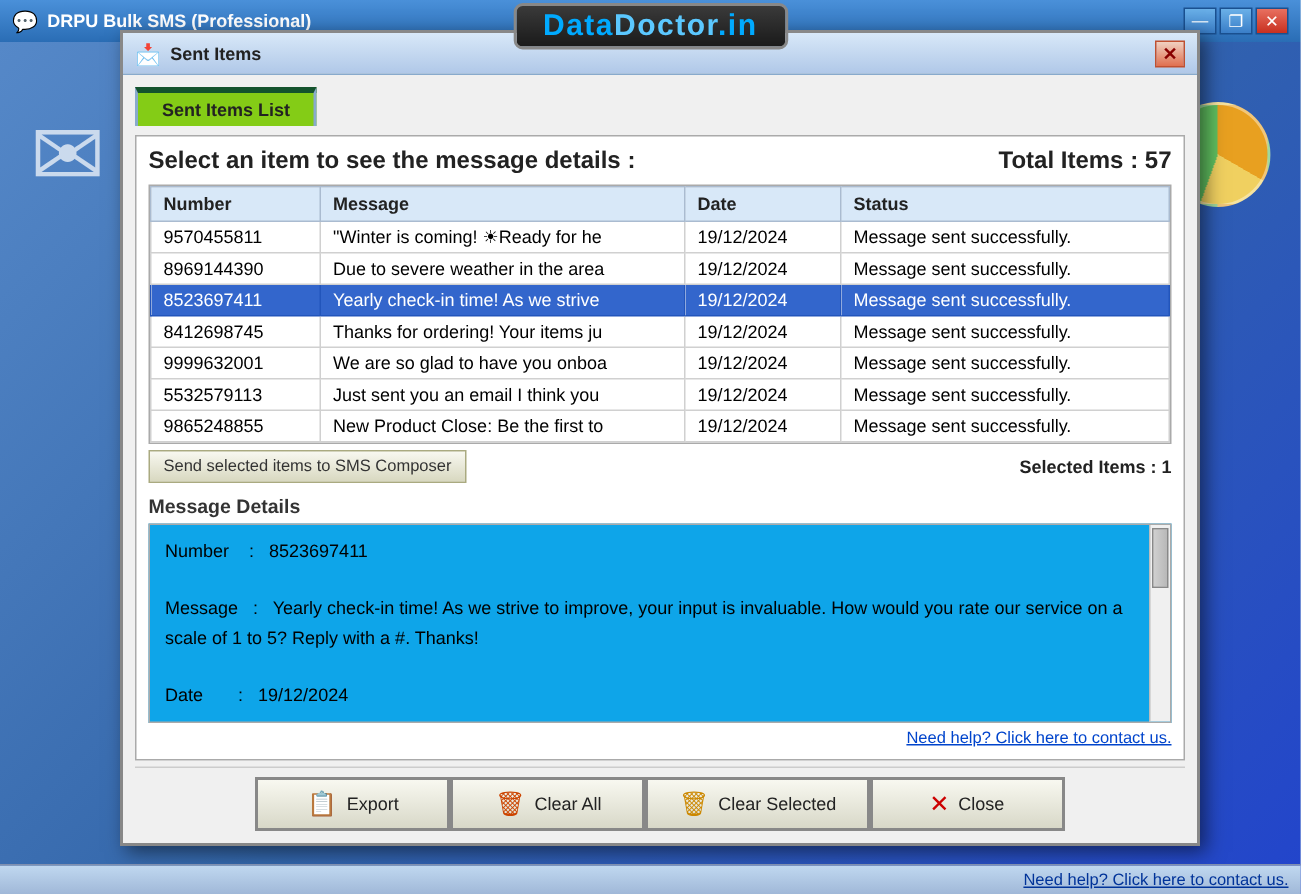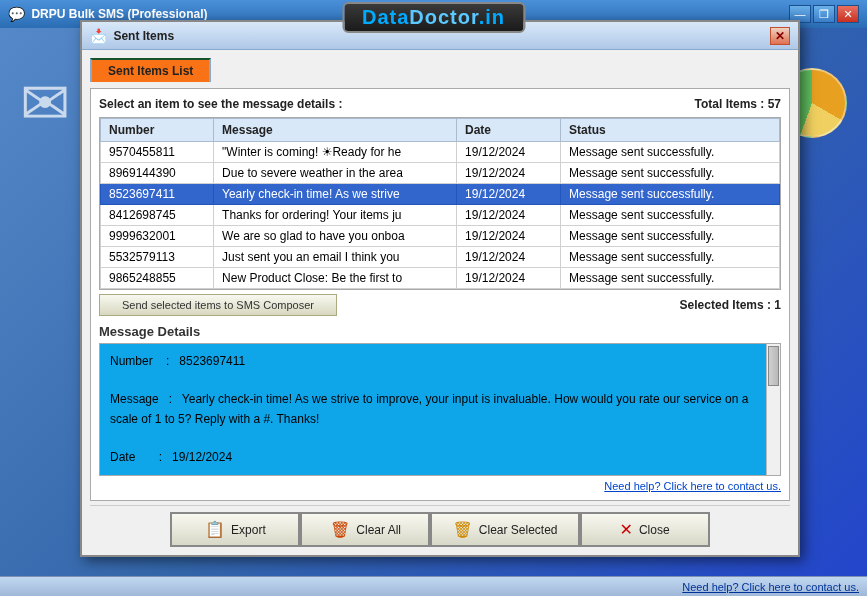--- a/index.html
+++ b/index.html
@@ -134,40 +134,40 @@
       padding: 4px 16px;
       background: #d0e4f8;
       border: 2px solid #88aacc;
       border-bottom: none;
       font-size: 12px;
       font-weight: bold;
       color: #222;
       cursor: pointer;
     }
     .tab.active {
-      background: #f97316;
-      border-top: 2px solid #14532d;
+      background: #84cc16;
+      border-top: 4px solid #14532d;
       border-left: 2px solid #88aacc;
       border-right: 2px solid #88aacc;
     }
 
     
     .content-area {
       background: #ffffff;
       border: 1px solid #aaa;
       padding: 8px;
     }
 
     
     .list-header {
       display: flex;
       justify-content: space-between;
       align-items: flex-start;
       margin-bottom: 6px;
-      font-size: 12px;
+      font-size: 16px;
     }
     .list-header-label { font-weight: bold; color: #222; }
     .total-items { font-weight: bold; color: #222; }
 
     
     .data-table {
       width: 100%;
       border-collapse: collapse;
       font-size: 12px;
     }
@@ -208,21 +208,21 @@
     
     .selected-bar {
       display: flex;
       justify-content: space-between;
       align-items: center;
       margin-top: 4px;
       font-size: 12px;
     }
     .selected-count { font-weight: bold; color: #222; text-align: right; flex: 1; }
     .send-composer-btn {
-      padding: 4px 22px;
+      padding: 4px 9px;
       background: linear-gradient(180deg, #f8f8f0 0%, #d8d8c0 100%);
       border: 1px solid #aaaa80;
       font-size: 11px;
       cursor: pointer;
       color: #333;
     }
 
     
     .message-details-section {
       margin-top: 8px;

